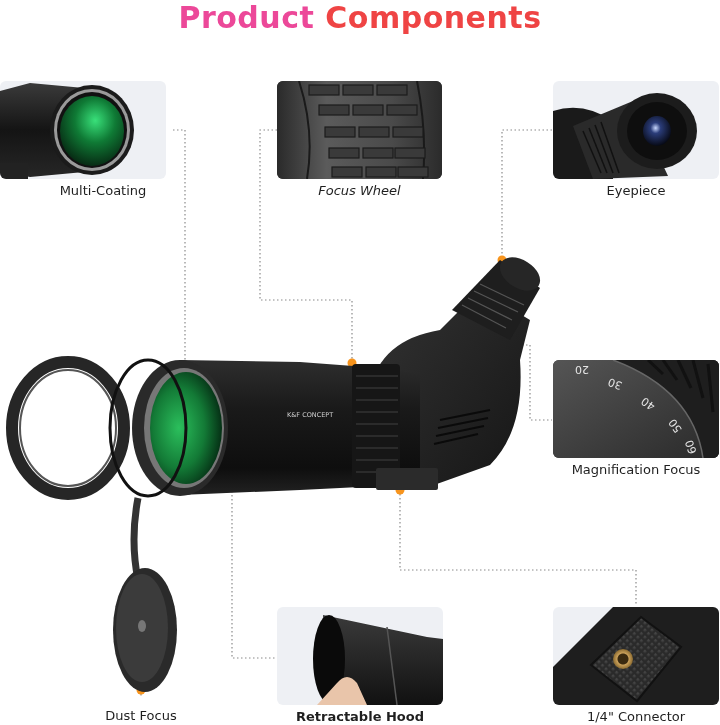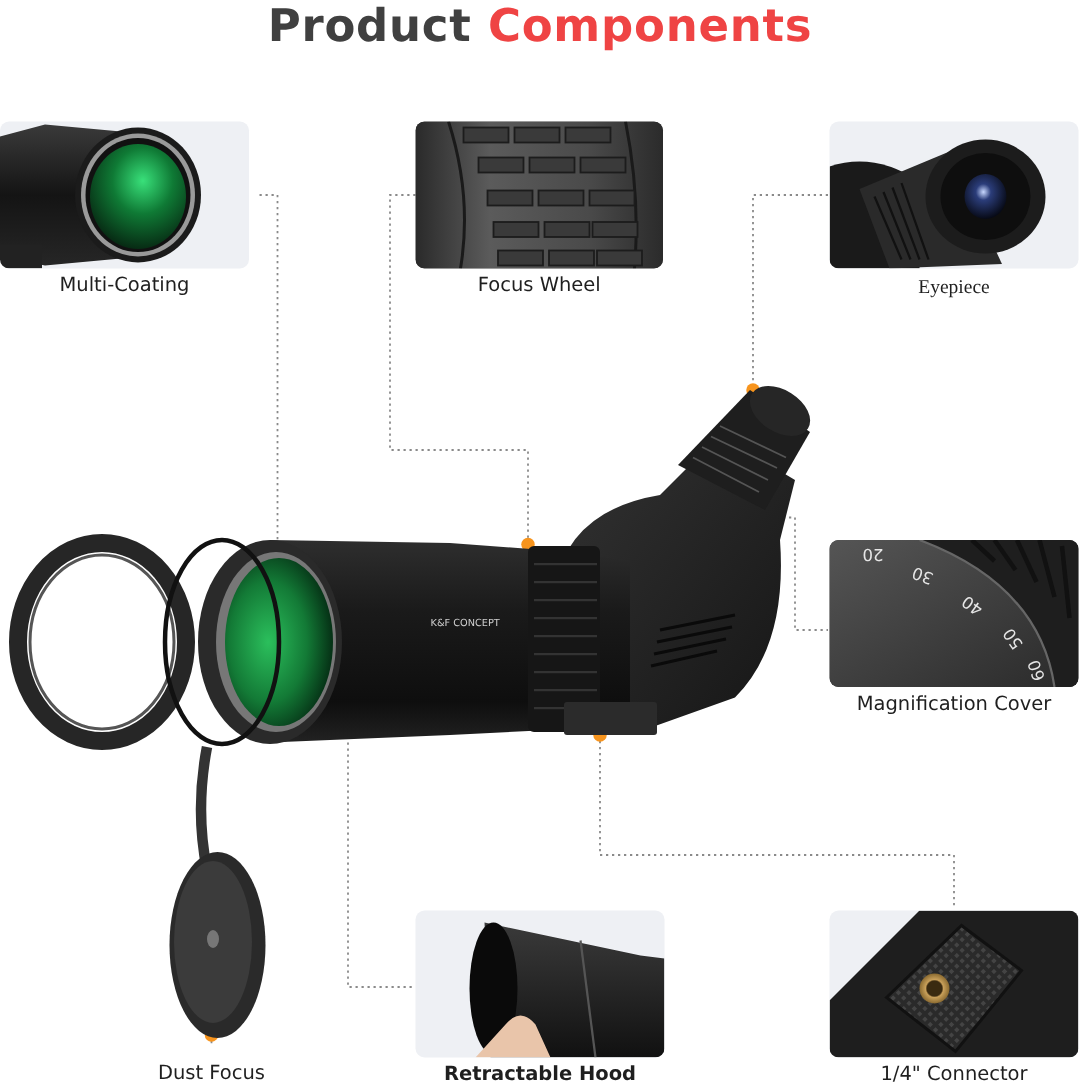--- a/index.html
+++ b/index.html
@@ -1,18 +1,18 @@
 <!DOCTYPE html>
 <html><head>
 <meta charset="utf-8">
 <style>
   html,body{margin:0;padding:0;background:#ffffff;}
   body{width:720px;height:725px;position:relative;overflow:hidden;font-family:"DejaVu Sans","Liberation Sans",sans-serif;color:#1a1a1a;}
   .title{position:absolute;top:0;left:0;width:720px;height:40px;text-align:center;font-family:"DejaVu Sans",sans-serif;font-weight:bold;font-size:30px;line-height:36px;letter-spacing:0.5px;}
-  .title .accent{color:#404040;}
+  .title .accent{color:#ec4899;}
   .title .rest{color:#ef4444;}
   .card{position:absolute;background:#eef0f4;border-radius:6px;overflow:hidden;}
   .label{position:absolute;font-family:"DejaVu Sans",sans-serif;font-size:13px;color:#1f1f1f;text-align:center;white-space:nowrap;}
   svg{display:block;}
   .lead{position:absolute;top:0;left:0;pointer-events:none;}
 </style>
 </head>
 <body>
 
 <div class="title">
@@ -63,21 +63,21 @@
       </linearGradient>
     </defs>
     <path d="M0,10 L30,2 L95,8 L95,90 L30,96 L0,90 Z" fill="url(#gBody1)"></path>
     <rect x="0" y="82" width="28" height="16" fill="#222"></rect>
     <ellipse cx="92" cy="49" rx="42" ry="45" fill="#1b1b1b"></ellipse>
     <ellipse cx="92" cy="49" rx="38" ry="41" fill="#9a9a9a"></ellipse>
     <ellipse cx="92" cy="49" rx="35" ry="38" fill="#111"></ellipse>
     <ellipse cx="92" cy="50" rx="32" ry="35" fill="url(#gLens1)"></ellipse>
   </svg>
 </div>
-<div class="label" style="left:0;top:183px;width:166px;">Multi-Coating</div>
+<div class="label" style="left:0;top:183px;width:166px;padding-left:20px;">Multi-Coating</div>
 
 <div class="card" style="left:277px;top:81px;width:165px;height:98px;background:#4a4a4a;">
   <svg width="165" height="98">
     <defs>
       <linearGradient id="gFw" x1="0" y1="0" x2="1" y2="0">
         <stop offset="0" stop-color="#2a2a2a"></stop>
         <stop offset="0.3" stop-color="#5b5b5b"></stop>
         <stop offset="0.7" stop-color="#4a4a4a"></stop>
         <stop offset="1" stop-color="#2b2b2b"></stop>
       </linearGradient>
@@ -97,21 +97,21 @@
         <rect x="116" y="46" width="30" height="10"></rect>
       <rect x="52" y="67" width="30" height="10"></rect>
         <rect x="86" y="67" width="30" height="10"></rect>
         <rect x="118" y="67" width="30" height="10"></rect>
       <rect x="55" y="86" width="30" height="10"></rect>
         <rect x="89" y="86" width="30" height="10"></rect>
         <rect x="121" y="86" width="30" height="10"></rect>
     </g>
   </svg>
 </div>
-<div class="label" style="left:277px;top:183px;width:165px;">Focus Wheel</div>
+<div class="label" style="left:277px;top:183px;width:165px;font-style:italic;">Focus Wheel</div>
 
 <div class="card" style="left:553px;top:81px;width:166px;height:98px;">
   <svg width="166" height="98">
     <defs>
       <radialGradient id="gEye" cx="0.45" cy="0.4" r="0.6">
         <stop offset="0" stop-color="#c8d8ff"></stop>
         <stop offset="0.3" stop-color="#2b3d7a"></stop>
         <stop offset="1" stop-color="#070a16"></stop>
       </radialGradient>
     </defs>
@@ -121,21 +121,21 @@
       <line x1="30" y1="50" x2="48" y2="92"></line>
         <line x1="36" y1="47" x2="54" y2="92"></line>
         <line x1="42" y1="44" x2="60" y2="92"></line>
         <line x1="48" y1="41" x2="66" y2="92"></line>
     </g>
     <ellipse cx="104" cy="50" rx="40" ry="38" fill="#1c1c1c"></ellipse>
     <ellipse cx="104" cy="50" rx="30" ry="29" fill="#0e0e0e"></ellipse>
     <ellipse cx="104" cy="50" rx="14" ry="15" fill="url(#gEye)"></ellipse>
   </svg>
 </div>
-<div class="label" style="left:553px;top:183px;width:166px;font-family:Liberation Serif, serif;">Eyepiece</div>
+<div class="label" style="left:553px;top:183px;width:166px;">Eyepiece</div>
 
 <div class="card" style="left:553px;top:360px;width:166px;height:98px;background:#3c3c3c;">
   <svg width="166" height="98">
     <defs>
       <linearGradient id="gMag" x1="0" y1="0" x2="1" y2="1">
         <stop offset="0" stop-color="#555"></stop>
         <stop offset="1" stop-color="#2a2a2a"></stop>
       </linearGradient>
     </defs>
     <rect width="166" height="98" fill="url(#gMag)"></rect>
@@ -150,21 +150,21 @@
     </g>
     <g fill="#e6e6e6" font-size="11" font-family="DejaVu Sans, sans-serif">
       <text x="20" y="10" transform="rotate(180 28 8)">20</text>
       <text x="55" y="28" transform="rotate(200 62 24)">30</text>
       <text x="88" y="48" transform="rotate(215 95 44)">40</text>
       <text x="115" y="70" transform="rotate(235 122 66)">50</text>
       <text x="132" y="92" transform="rotate(250 138 88)">60</text>
     </g>
   </svg>
 </div>
-<div class="label" style="left:553px;top:462px;width:166px;">Magnification Cover</div>
+<div class="label" style="left:553px;top:462px;width:166px;">Magnification Focus</div>
 
 <svg style="position:absolute;left:0;top:250px;" width="560" height="460">
   <defs>
     <linearGradient id="gTube" x1="0" y1="0" x2="0" y2="1">
       <stop offset="0" stop-color="#2e2e2e"></stop>
       <stop offset="0.35" stop-color="#1a1a1a"></stop>
       <stop offset="0.8" stop-color="#0e0e0e"></stop>
       <stop offset="1" stop-color="#222"></stop>
     </linearGradient>
     <radialGradient id="gGreen" cx="0.4" cy="0.5" r="0.6">

